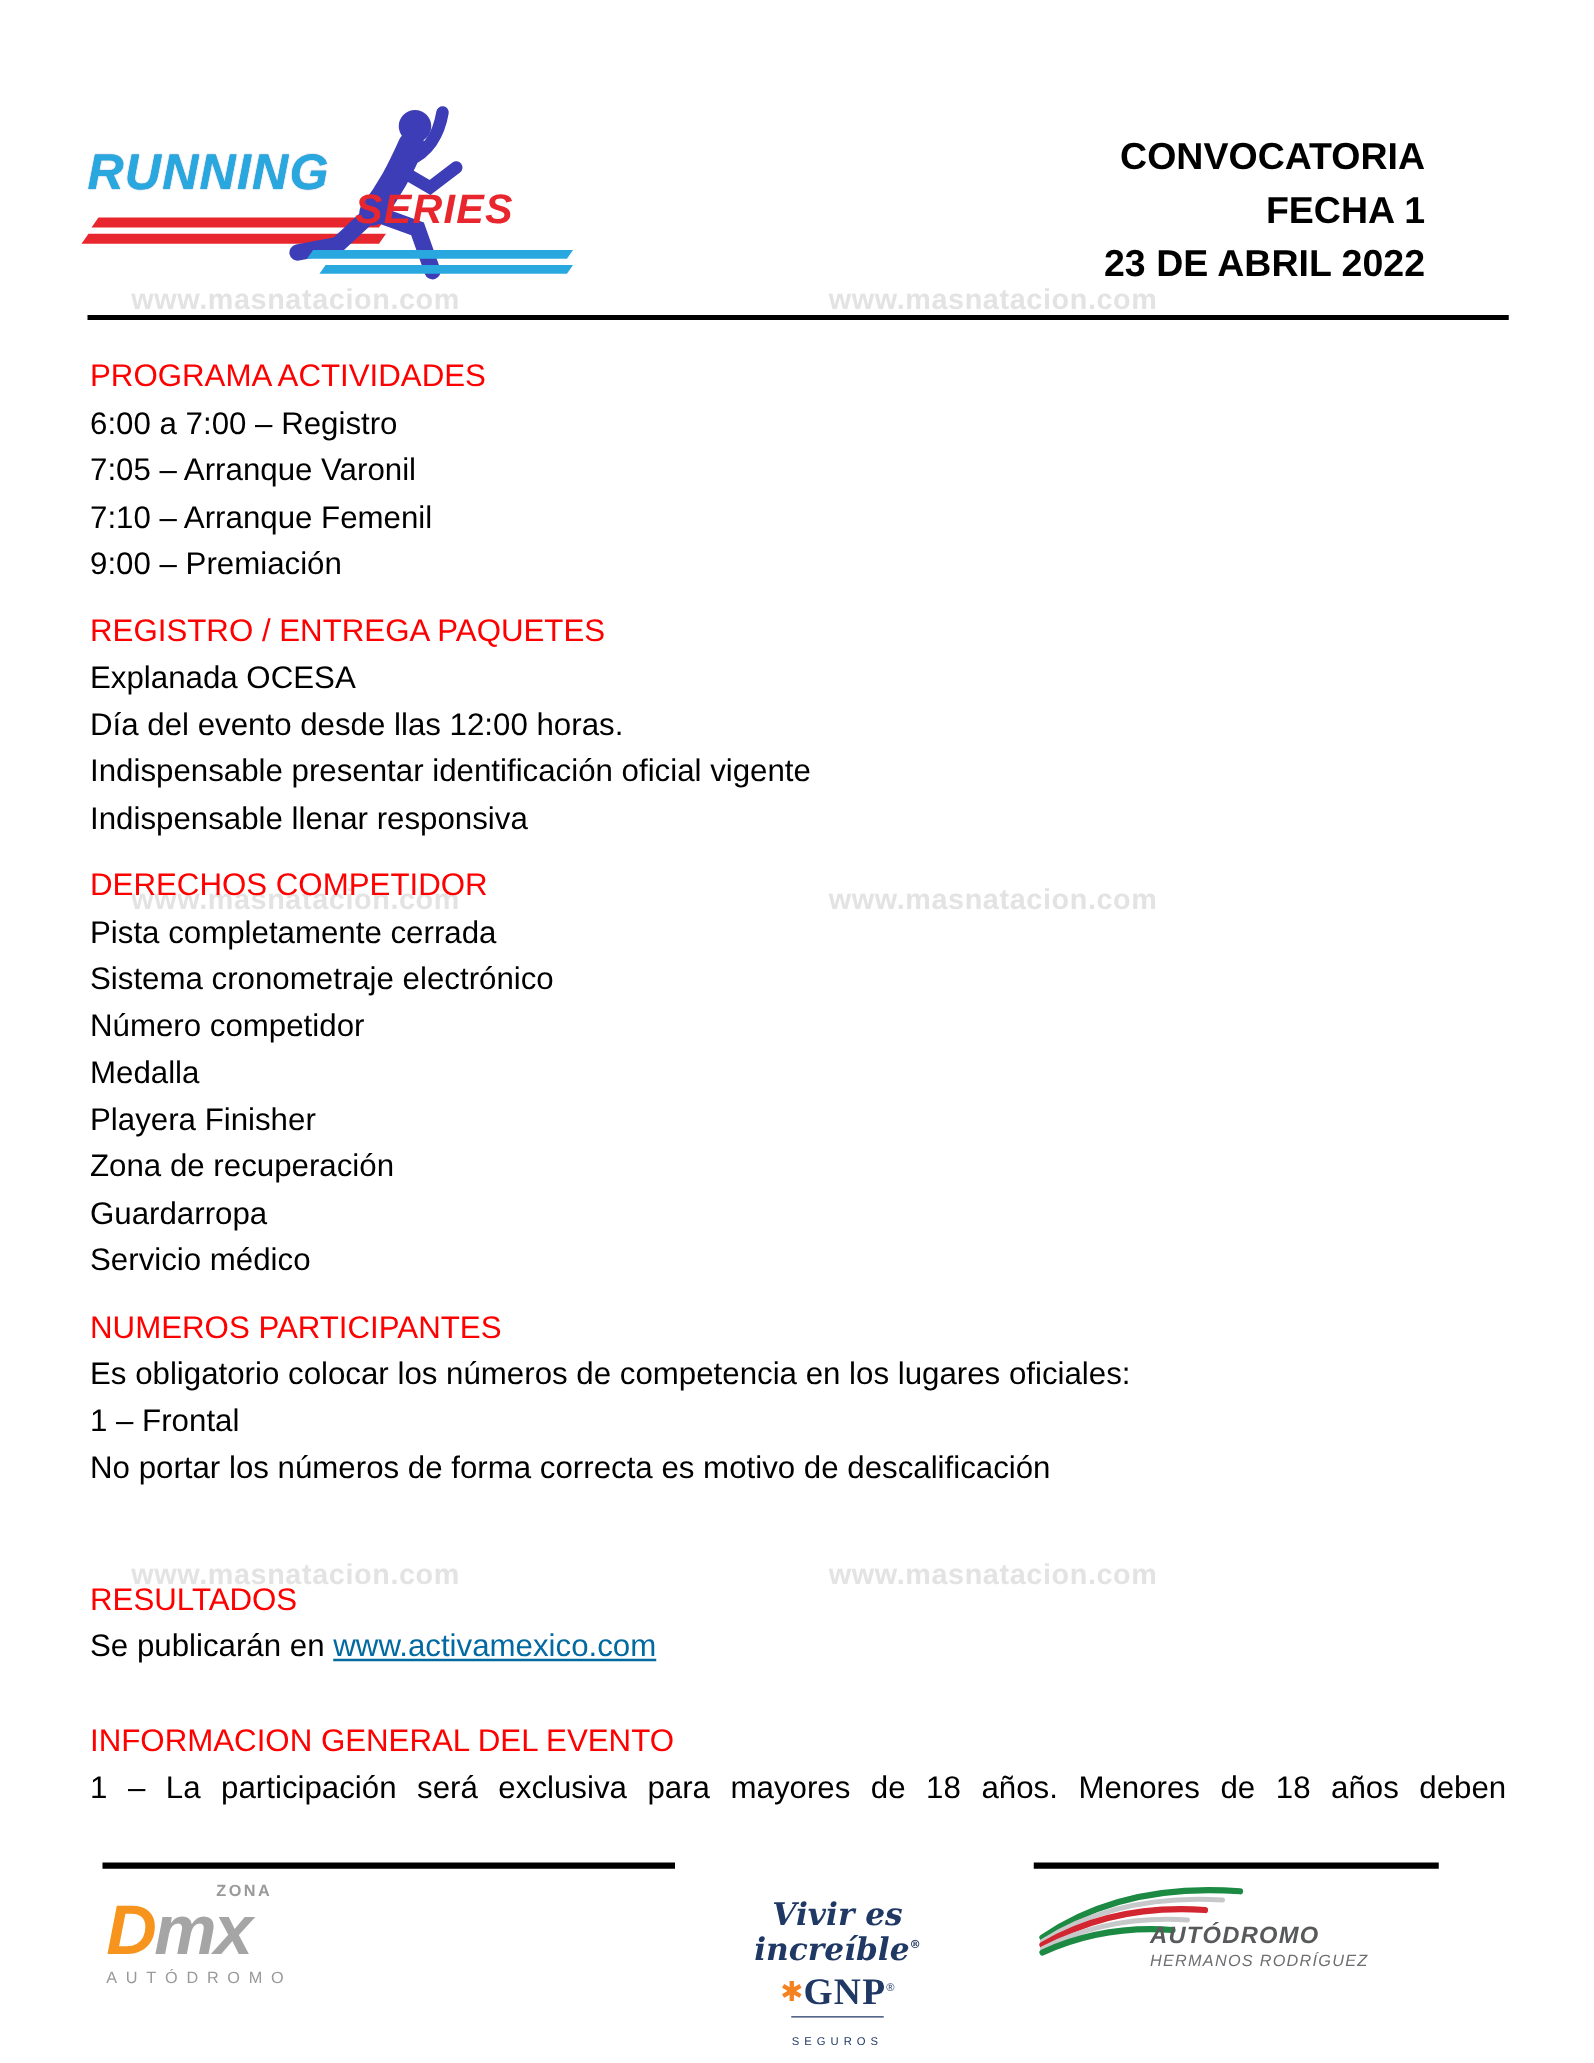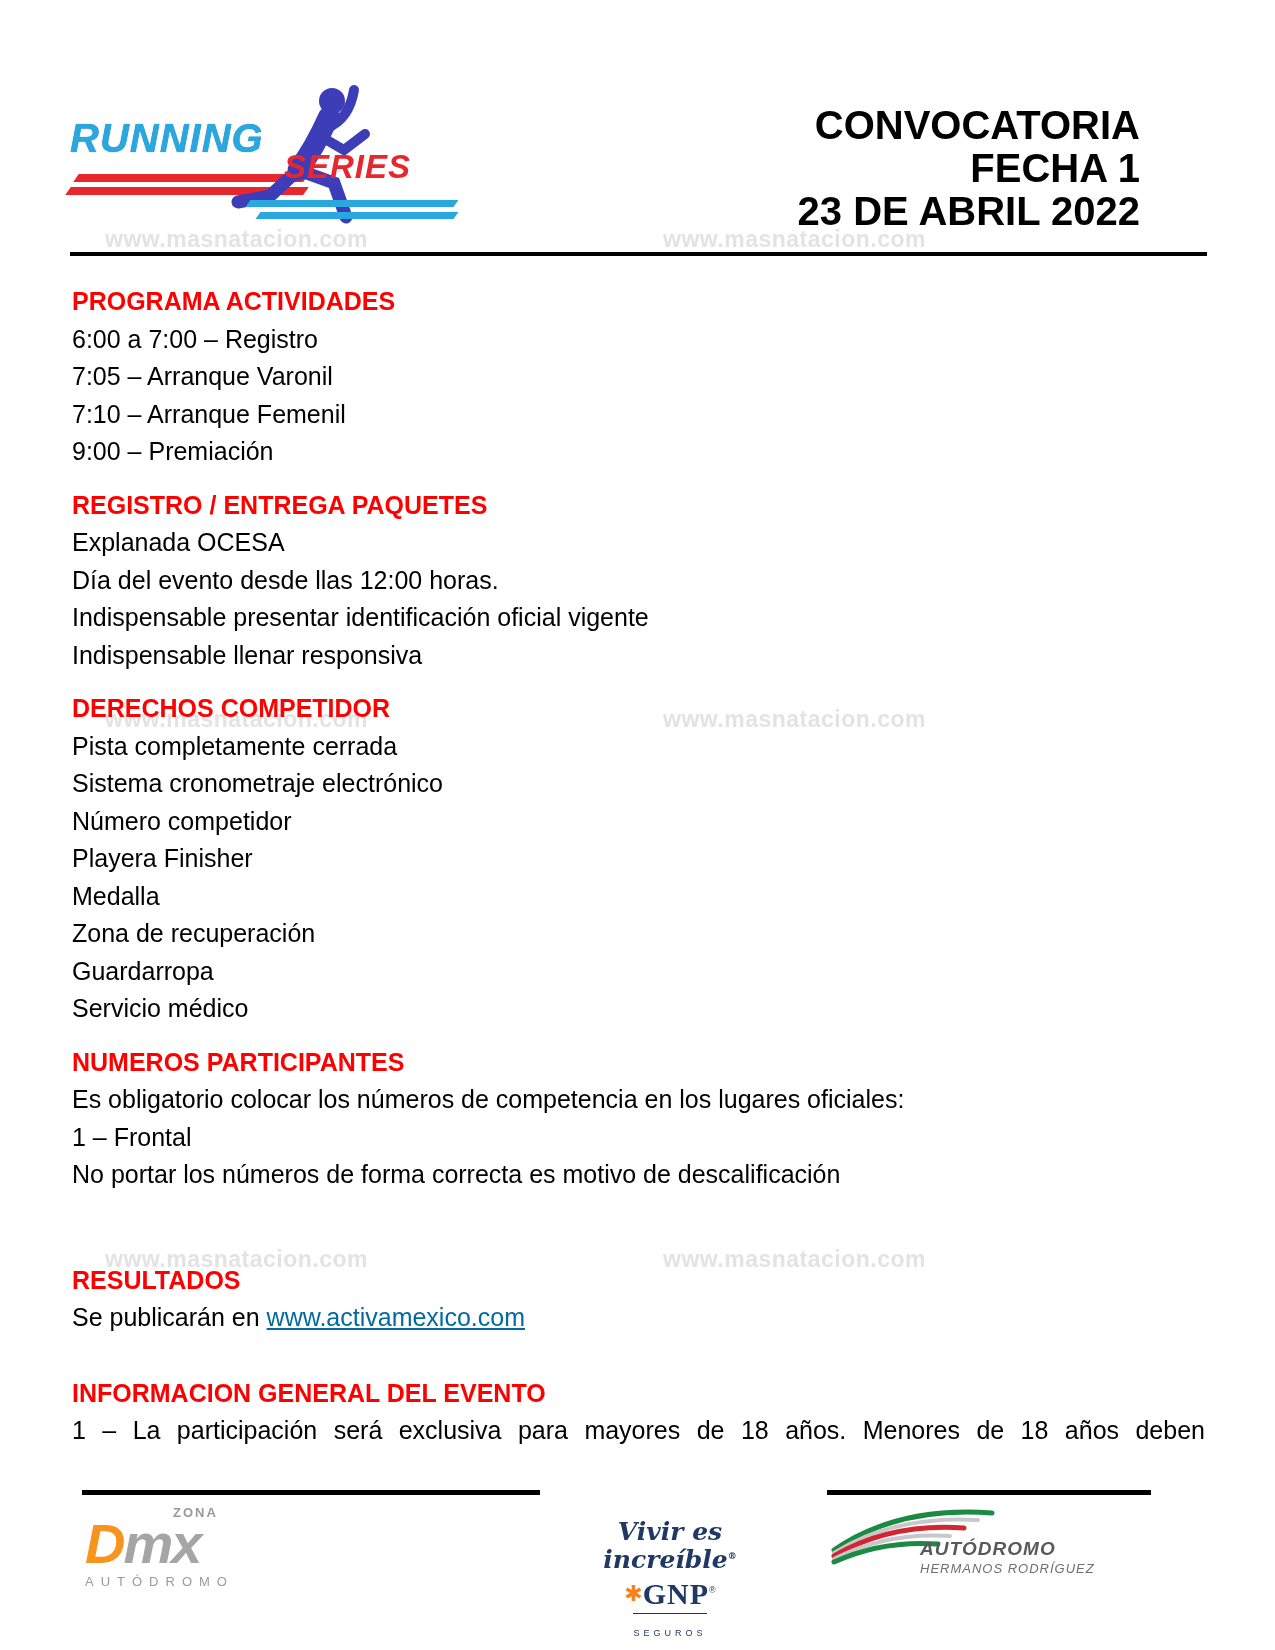--- a/index.html
+++ b/index.html
@@ -42,39 +42,39 @@
   .stripe.c2 { left:188px; top:124px; width:198px; height:7px; }
   .logo-series {
     position:absolute; left:214px; top:60px;
     font-size:33px; font-style:italic; font-weight:bold;
     color:#e8262d; letter-spacing:1px;
   }
   .runner-svg { position:absolute; left:158px; top:-4px; }
 
   .header-title {
     position:absolute; right:135px; top:104px;
-    text-align:right; font-size:40px; font-weight:bold;
+    text-align:right; font-size:30px; font-weight:bold;
     line-height:43px; color:#000; z-index:2;
   }
   .header-rule {
     position:absolute; left:70px; top:252px; width:1137px; height:4px;
     background:#000; z-index:1;
   }
 
   
   .body-text {
     position:absolute; left:72px; top:283px; width:1133px;
     font-size:25px; z-index:1;
   }
   .section { margin:0; }
   .section + .section { margin-top:16px; }
   .section.big-gap { margin-top:68px; }
   .section.mid-gap { margin-top:38px; }
   .sec-title {
-    color:#ff0000; font-weight:bold; font-size:25px; line-height:37.5px;
+    color:#ff0000; font-weight:normal; font-size:25px; line-height:37.5px;
   }
   .line { line-height:37.5px; }
   .line.justify { text-align:justify; text-align-last:justify; }
   a.doc-link { color:#0369a1; text-decoration:underline; cursor:pointer; }
 
   
   .foot-line { position:absolute; background:#000; height:5px; z-index:1; }
   .foot-line.left  { left:82px;  top:1490px; width:458px; }
   .foot-line.right { left:827px; top:1490px; width:324px; }
 
@@ -162,22 +162,22 @@
       <div class="line">Día del evento desde llas 12:00 horas.</div>
       <div class="line">Indispensable presentar identificación oficial vigente</div>
       <div class="line">Indispensable llenar responsiva</div>
     </div>
 
     <div class="section">
       <div class="sec-title">DERECHOS COMPETIDOR</div>
       <div class="line">Pista completamente cerrada</div>
       <div class="line">Sistema cronometraje electrónico</div>
       <div class="line">Número competidor</div>
+      <div class="line">Medalla</div>
       <div class="line">Playera Finisher</div>
-      <div class="line">Medalla</div>
       <div class="line">Zona de recuperación</div>
       <div class="line">Guardarropa</div>
       <div class="line">Servicio médico</div>
     </div>
 
     <div class="section">
       <div class="sec-title">NUMEROS PARTICIPANTES</div>
       <div class="line">Es obligatorio colocar los números de competencia en los lugares oficiales:</div>
       <div class="line">1 – Frontal</div>
       <div class="line">No portar los números de forma correcta es motivo de descalificación</div>

